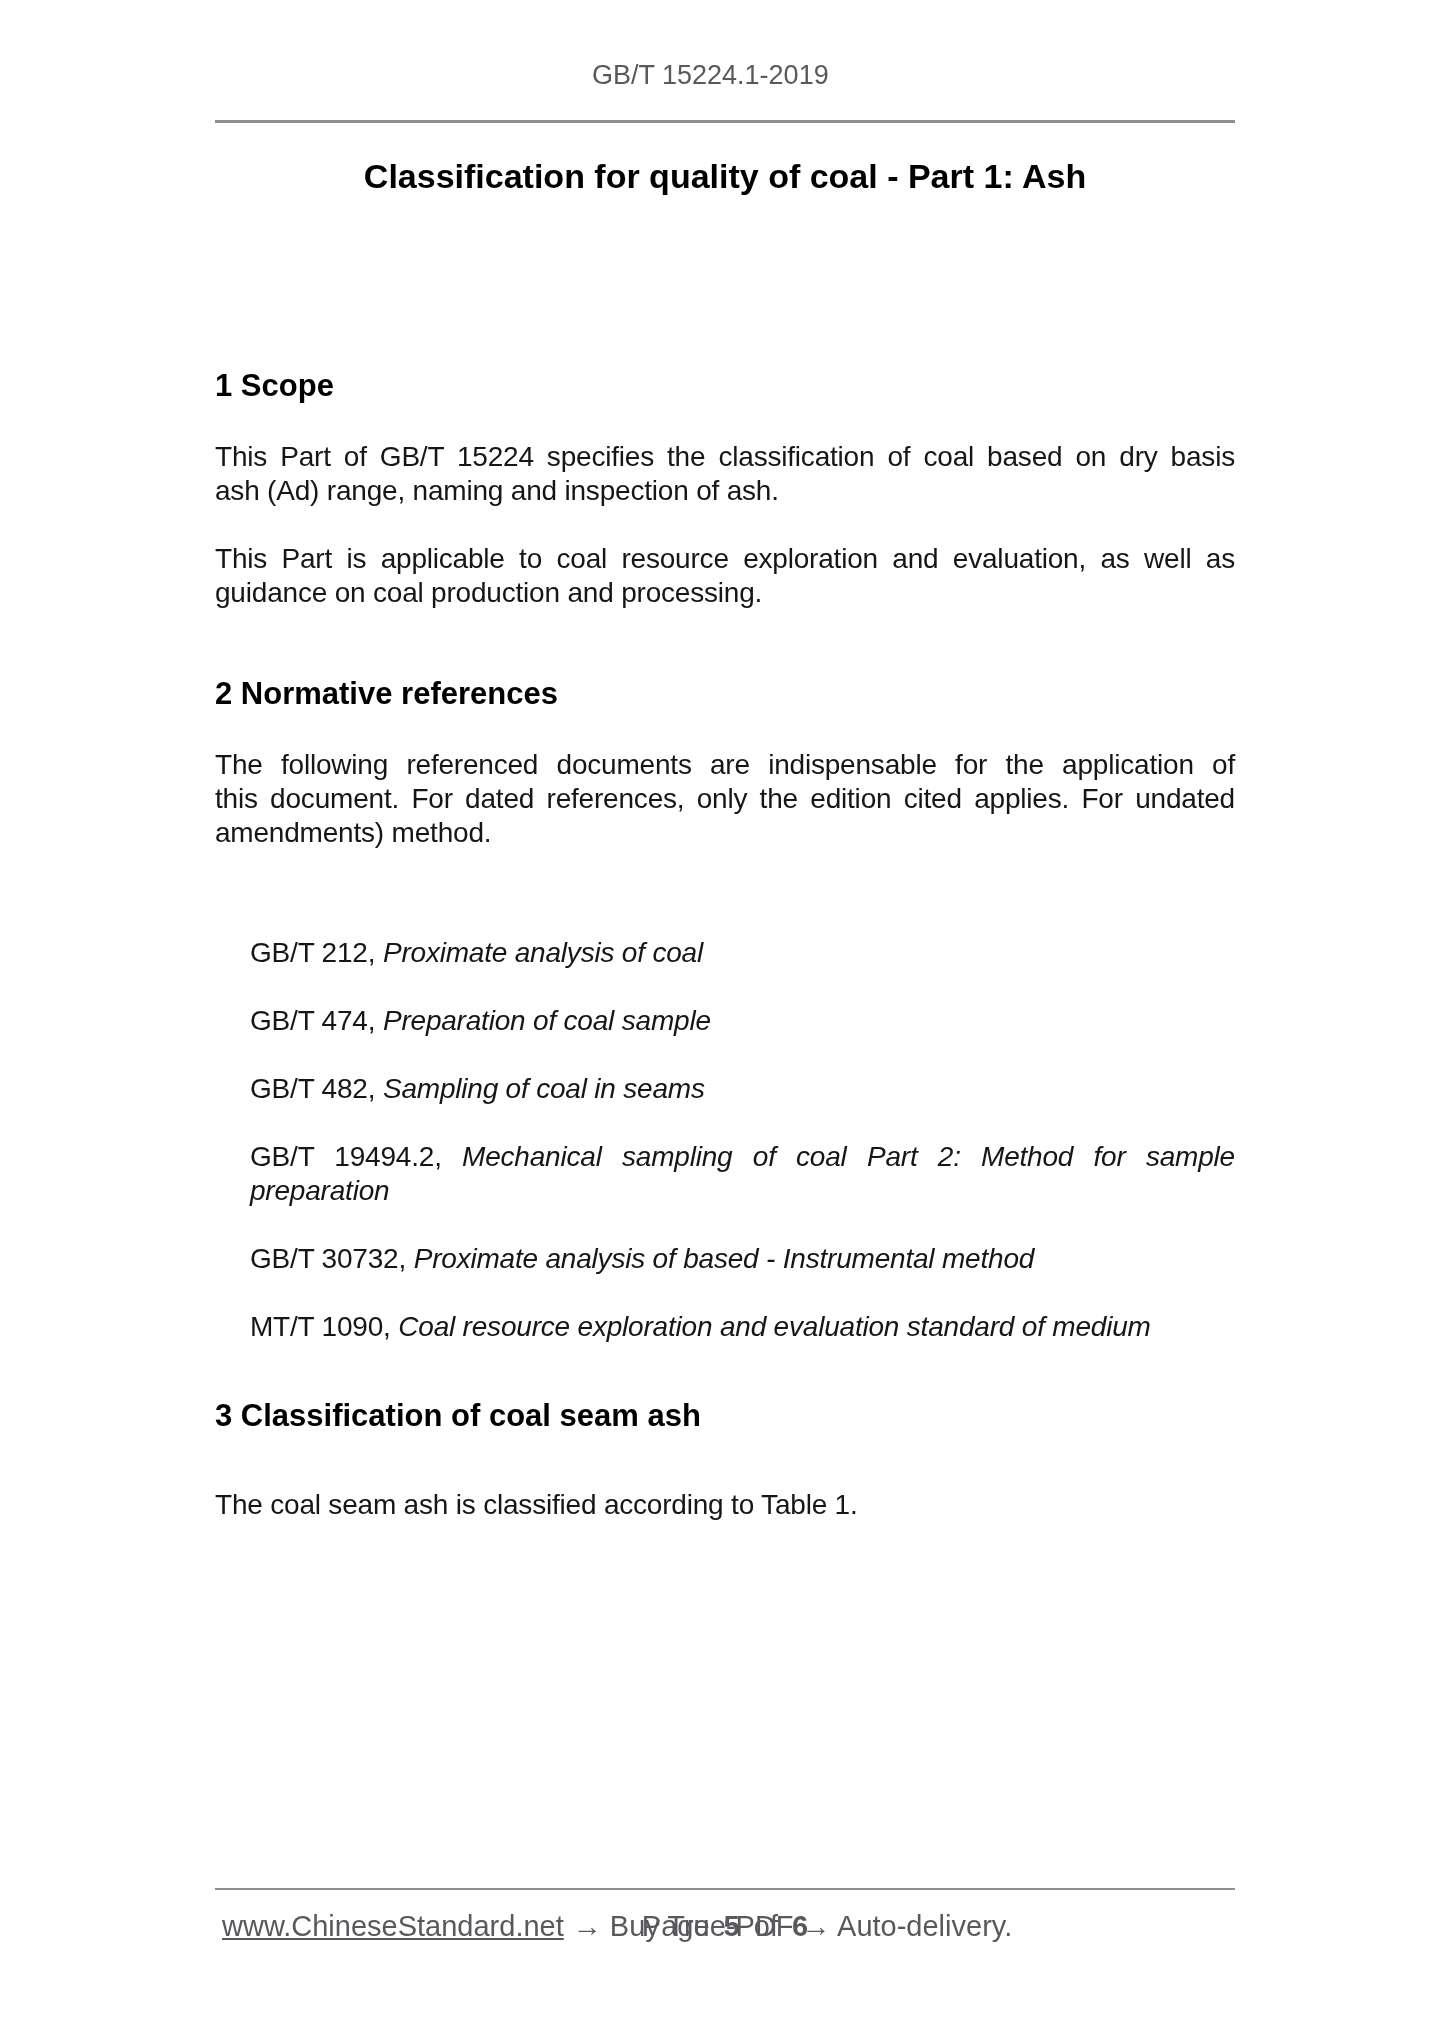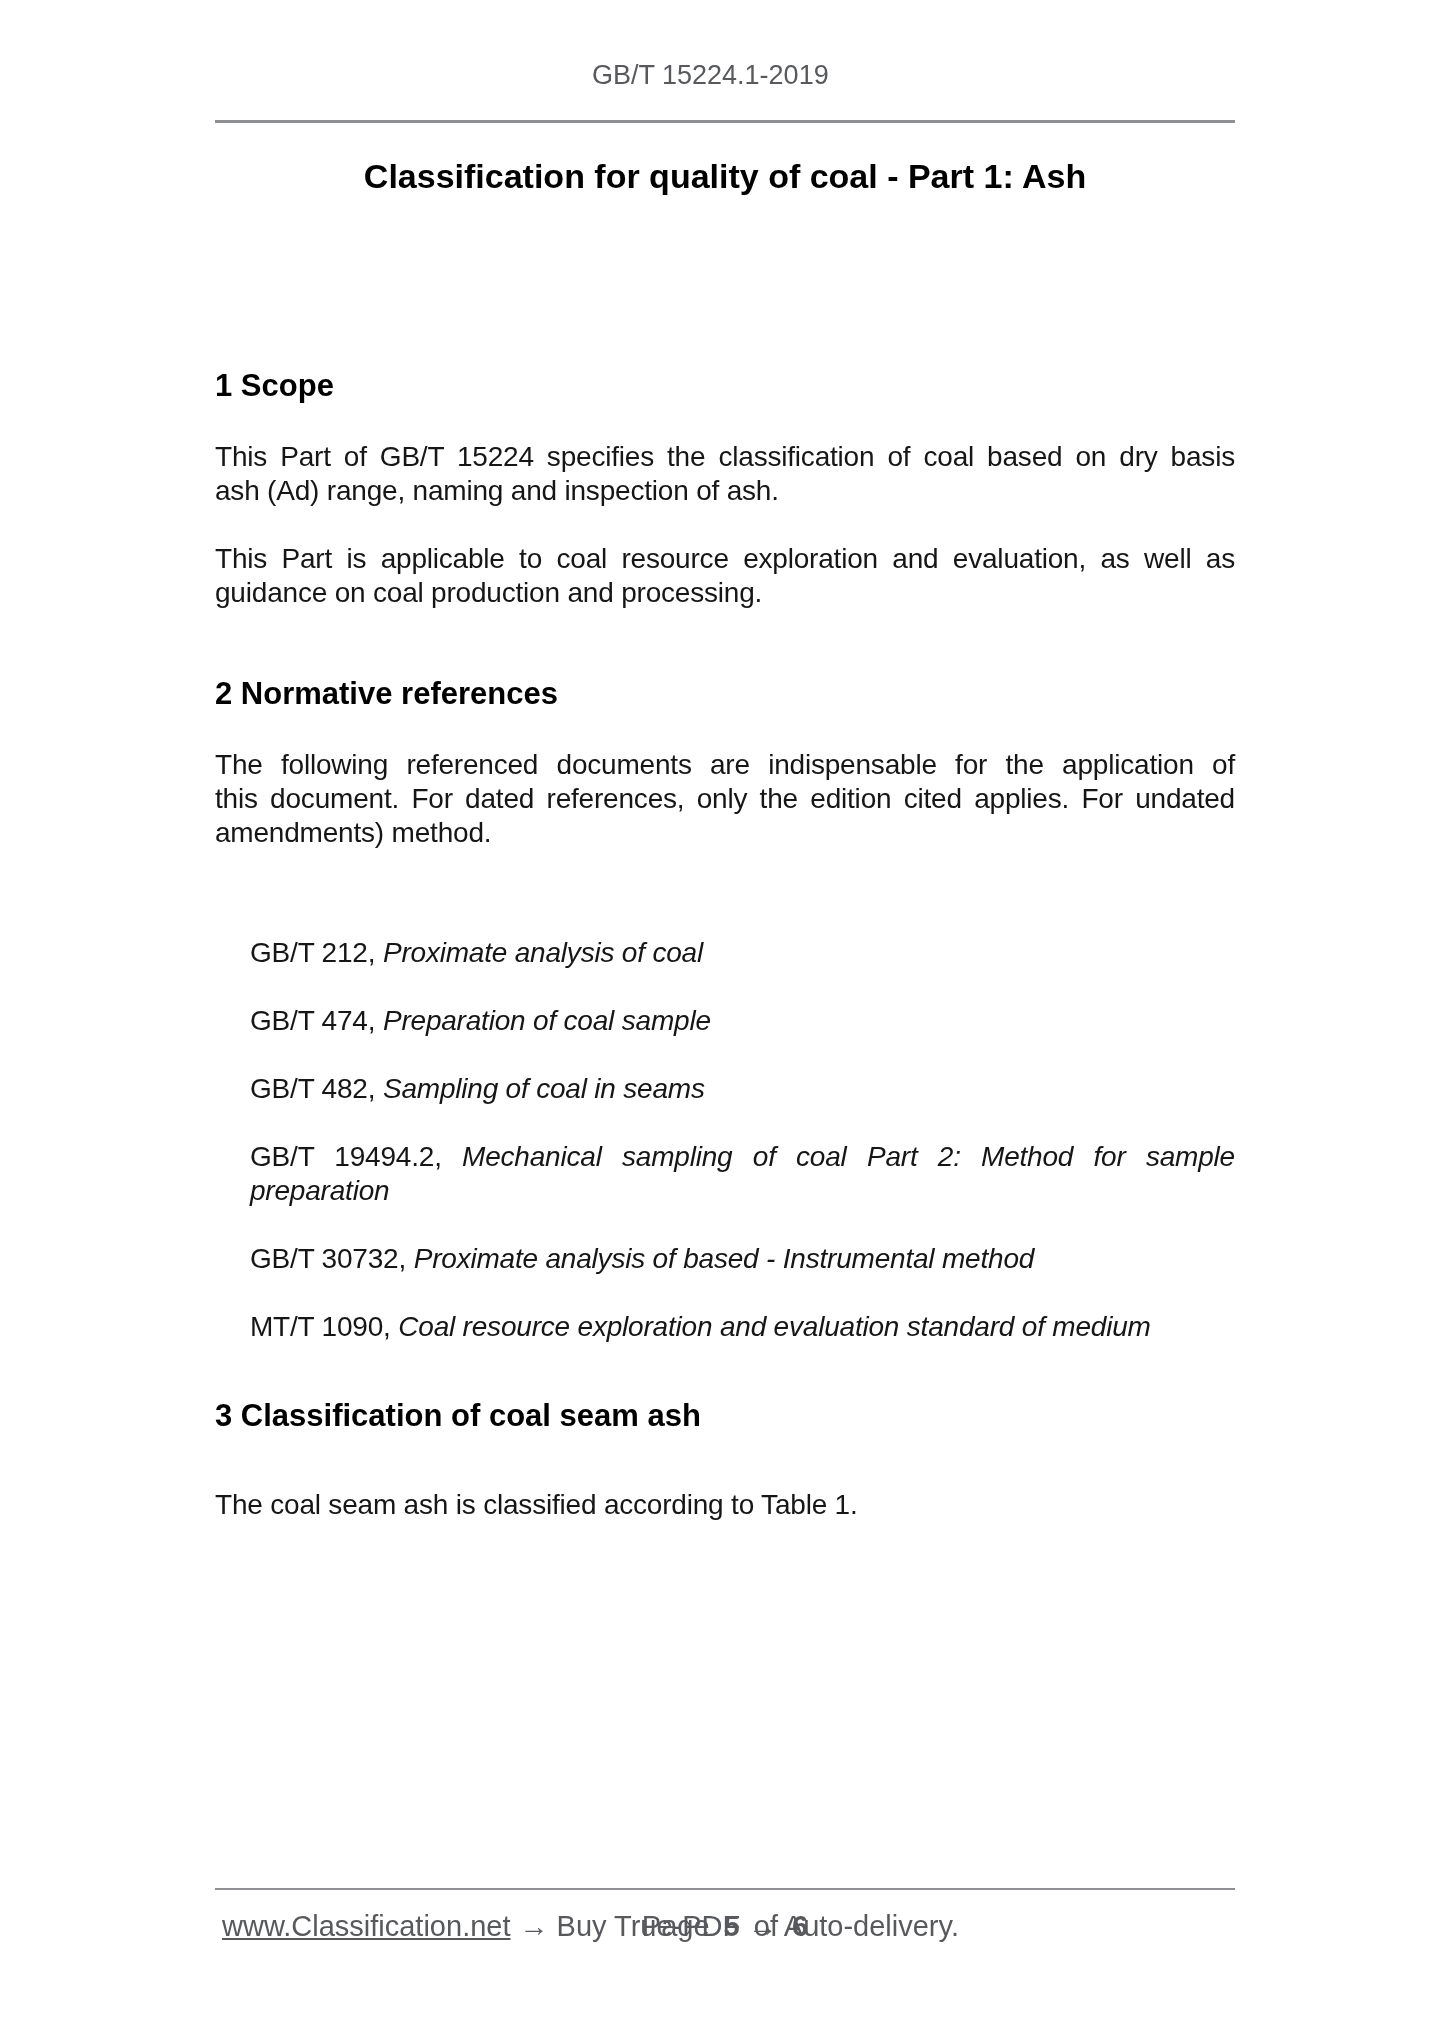--- a/index.html
+++ b/index.html
@@ -147,21 +147,21 @@
 
   <div class="h2 h2-classification">3 Classification of coal seam ash</div>
 
   <div class="para p4">
     <div class="line">The coal seam ash is classified according to Table 1.</div>
   </div>
 
   <div class="rule rule-bottom"></div>
 
   <div class="ftr-left">
-    <span class="ftr-link">www.Classification.net</span><span class="ftr-rest">→ Buy True-PDF → Auto-delivery.</span>
+    <span class="ftr-link">www.ChineseStandard.net</span><span class="ftr-rest">→ Buy True-PDF → Auto-delivery.</span>
   </div>
 
   <div class="ftr-page">
     <span>Page</span>
     <b>5</b>
     <span>of</span>
     <b>6</b>
   </div>
 
 </div>

